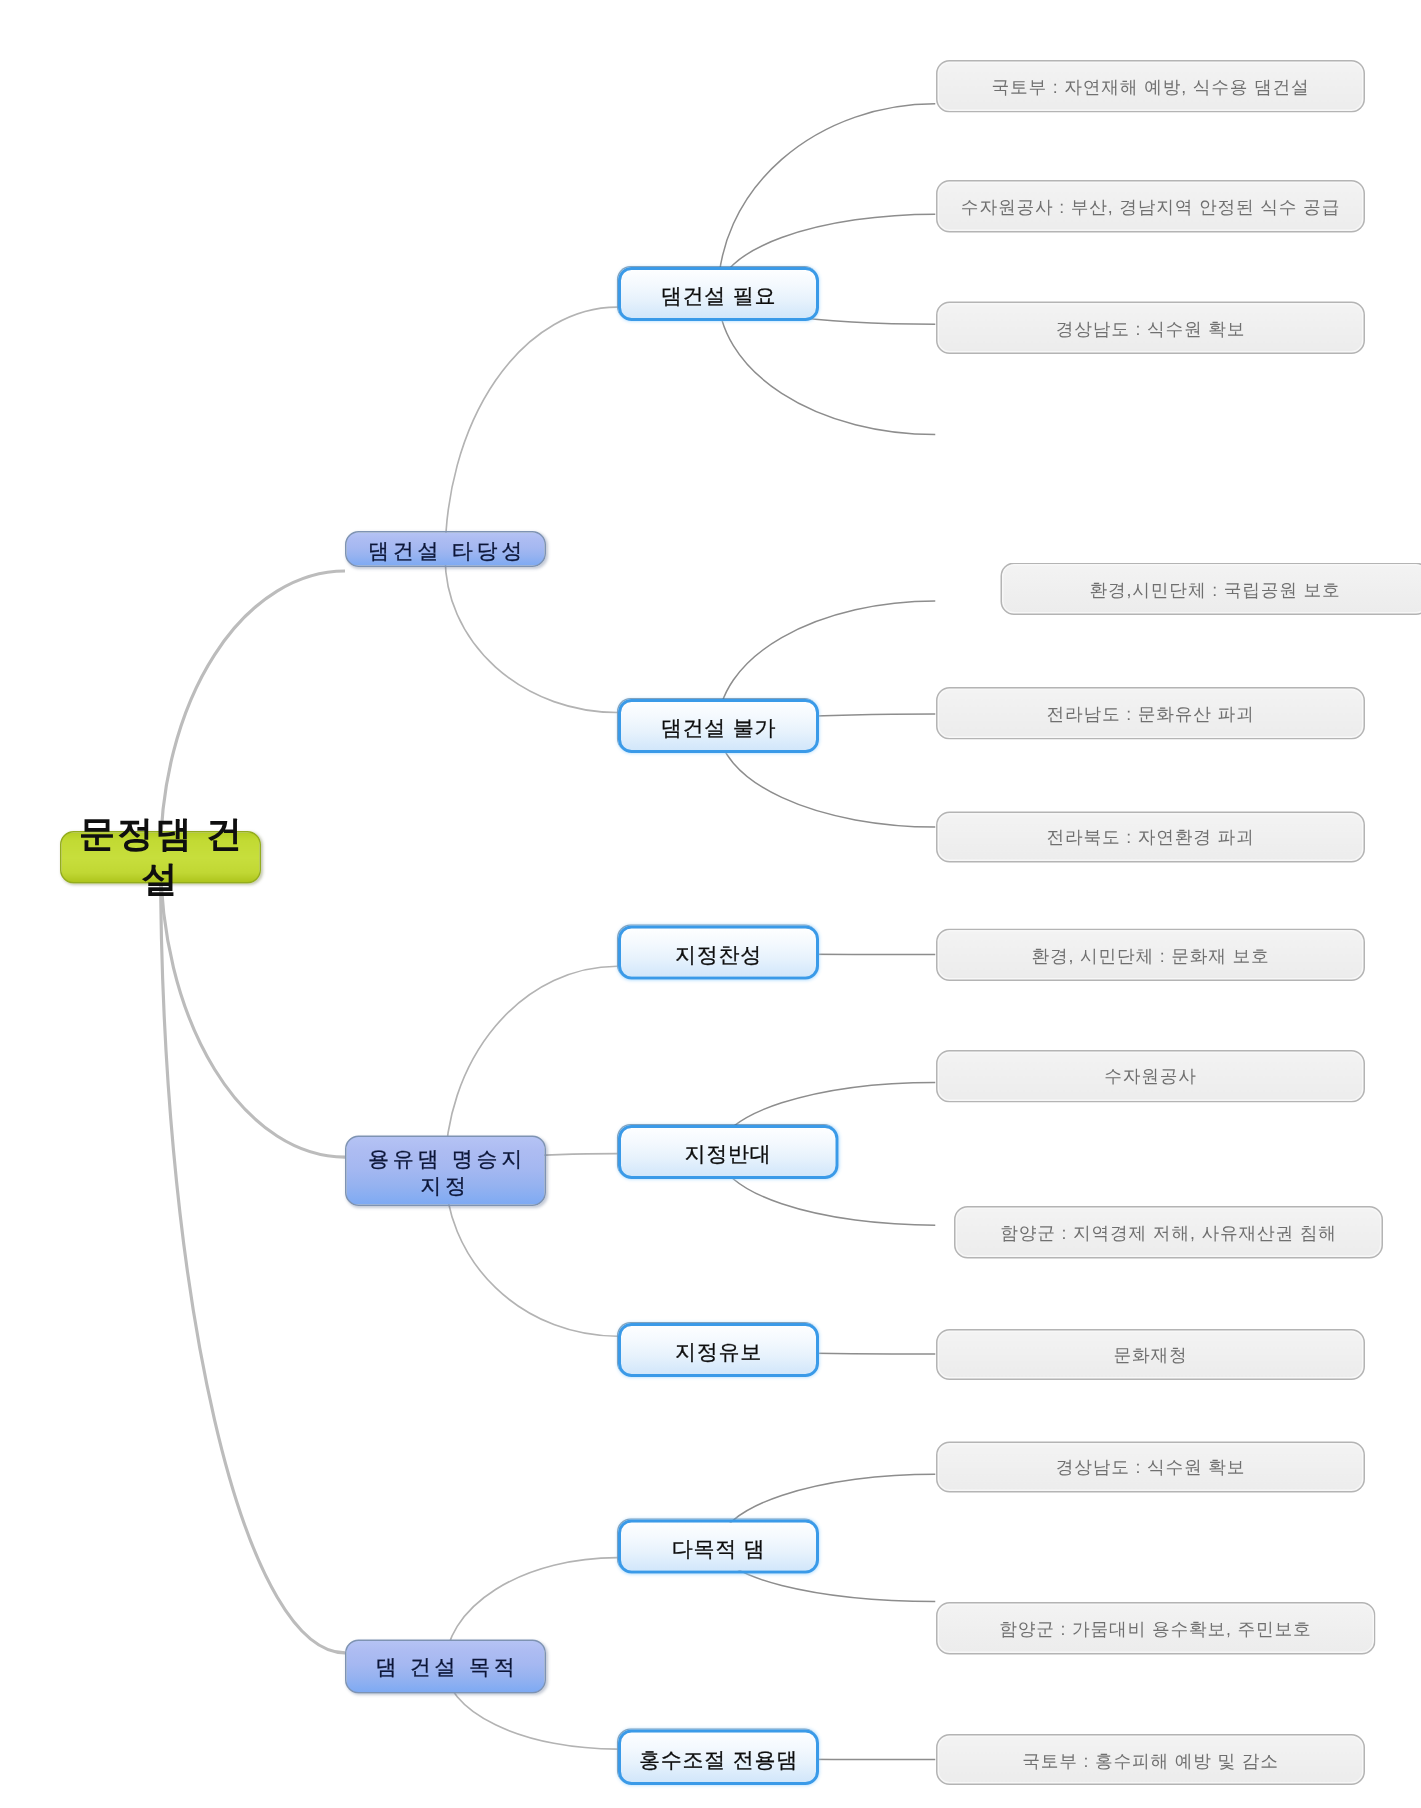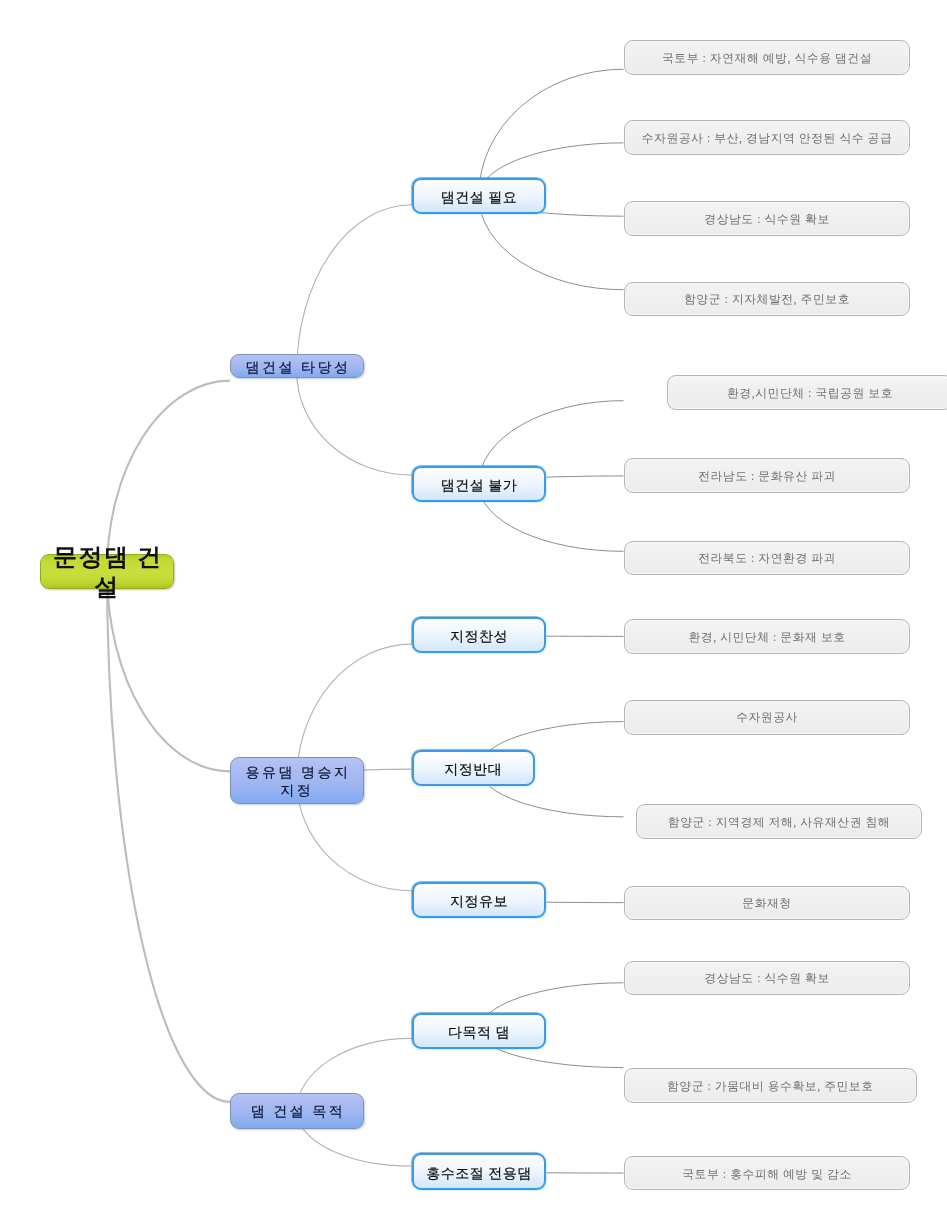--- a/index.html
+++ b/index.html
@@ -29,21 +29,20 @@
   .node {
     position: absolute;
     box-sizing: border-box;
     display: flex;
     align-items: center;
     justify-content: center;
     text-align: center;
     white-space: pre-line;
     line-height: 1.28;
     transform: translateZ(0);
-    font-family: Liberation Serif, serif;
   }
   .n-root {
     padding-top: 2px;
     border-radius: 9px;
     border: 1px solid #93ac1d;
     background: linear-gradient(to bottom, #b6cf25 0%, #c2da33 16%, #c7de3c 52%, #c0d733 82%, #aec51c 100%);
     color: #0f0f0f;
     font-size: 24px;
     font-weight: bold;
     letter-spacing: 1.5px;
@@ -117,28 +116,27 @@
       <path d="M478.75,1171.5 A144.75,1.5470000000000255 0 0 0 623.5,1173.047" fill="none" stroke="#8d8d8d" stroke-width="1"></path>
     </svg>
 <div class="node n-root" style="left: 40px; top: 553.7px; width: 134px; height: 35.4px;">문정댐 건설</div>
     <div class="node n-l2" style="left: 230px; top: 354px; width: 133.5px; height: 24px;">댐건설 타당성</div>
     <div class="node n-l2" style="left: 230px; top: 757px; width: 133.5px; height: 46.8px;">용유댐 명승지
 지정</div>
     <div class="node n-l2" style="left: 230px; top: 1093.2px; width: 133.5px; height: 35.4px;">댐 건설 목적</div>
     <div class="node n-l3" style="left: 411.5px; top: 177.5px; width: 134.5px; height: 36.6px;">댐건설 필요</div>
     <div class="node n-l3" style="left: 411.5px; top: 465.9px; width: 134.5px; height: 36.2px;">댐건설 불가</div>
     <div class="node n-l3" style="left: 411.5px; top: 617px; width: 134.5px; height: 36.3px;">지정찬성</div>
-    <div class="node n-l3" style="left: 411.5px; top: 749.7px; width: 123px; height: 36.6px;">지정반대</div>
+    <div class="node n-l3" style="left: 411.5px; top: 749.7px; width: 147px; height: 36.6px;">지정반대</div>
     <div class="node n-l3" style="left: 411.5px; top: 881.5px; width: 134.5px; height: 36.6px;">지정유보</div>
     <div class="node n-l3" style="left: 411.5px; top: 1013.2px; width: 134.5px; height: 36.1px;">다목적 댐</div>
     <div class="node n-l3" style="left: 411.5px; top: 1153.4px; width: 134.5px; height: 36.2px;">홍수조절 전용댐</div>
     <div class="node n-leaf" style="left: 623.5px; top: 39.5px; width: 286.5px; height: 35.4px;">국토부 : 자연재해 예방, 식수용 댐건설</div>
     <div class="node n-leaf" style="left: 623.5px; top: 120px; width: 286.5px; height: 35.2px;">수자원공사 : 부산, 경남지역 안정된 식수 공급</div>
     <div class="node n-leaf" style="left: 623.5px; top: 200.7px; width: 286.5px; height: 35px;">경상남도 : 식수원 확보</div>
-    <div class="node n-leaf" style="left: 623.5px; top: 281.7px; width: 286.5px; height: 34.6px;">함양군 : 지자체발전, 주민보호</div>
     <div class="node n-leaf" style="left: 623.5px; top: 375px; width: 286.5px; height: 34.8px; margin-left: 43px;">환경,시민단체 : 국립공원 보호</div>
     <div class="node n-leaf" style="left: 623.5px; top: 457.7px; width: 286.5px; height: 34.9px;">전라남도 : 문화유산 파괴</div>
     <div class="node n-leaf" style="left: 623.5px; top: 540.7px; width: 286.5px; height: 34.6px;">전라북도 : 자연환경 파괴</div>
     <div class="node n-leaf" style="left: 623.5px; top: 619.1px; width: 286.5px; height: 34.7px;">환경, 시민단체 : 문화재 보호</div>
     <div class="node n-leaf" style="left: 623.5px; top: 699.5px; width: 286.5px; height: 35px;">수자원공사</div>
     <div class="node n-leaf" style="left: 623.5px; top: 804.2px; width: 286.5px; height: 34.9px; margin-left: 12px;">함양군 : 지역경제 저해, 사유재산권 침해</div>
     <div class="node n-leaf" style="left: 623.5px; top: 885.5px; width: 286.5px; height: 34.8px;">문화재청</div>
     <div class="node n-leaf" style="left: 623.5px; top: 960.6px; width: 286.5px; height: 34.8px;">경상남도 : 식수원 확보</div>
     <div class="node n-leaf" style="left: 623.5px; top: 1068px; width: 293px; height: 34.6px;">함양군 : 가뭄대비 용수확보, 주민보호</div>
     <div class="node n-leaf" style="left: 623.5px; top: 1155.9px; width: 286.5px; height: 34.6px;">국토부 : 홍수피해 예방 및 감소</div>

